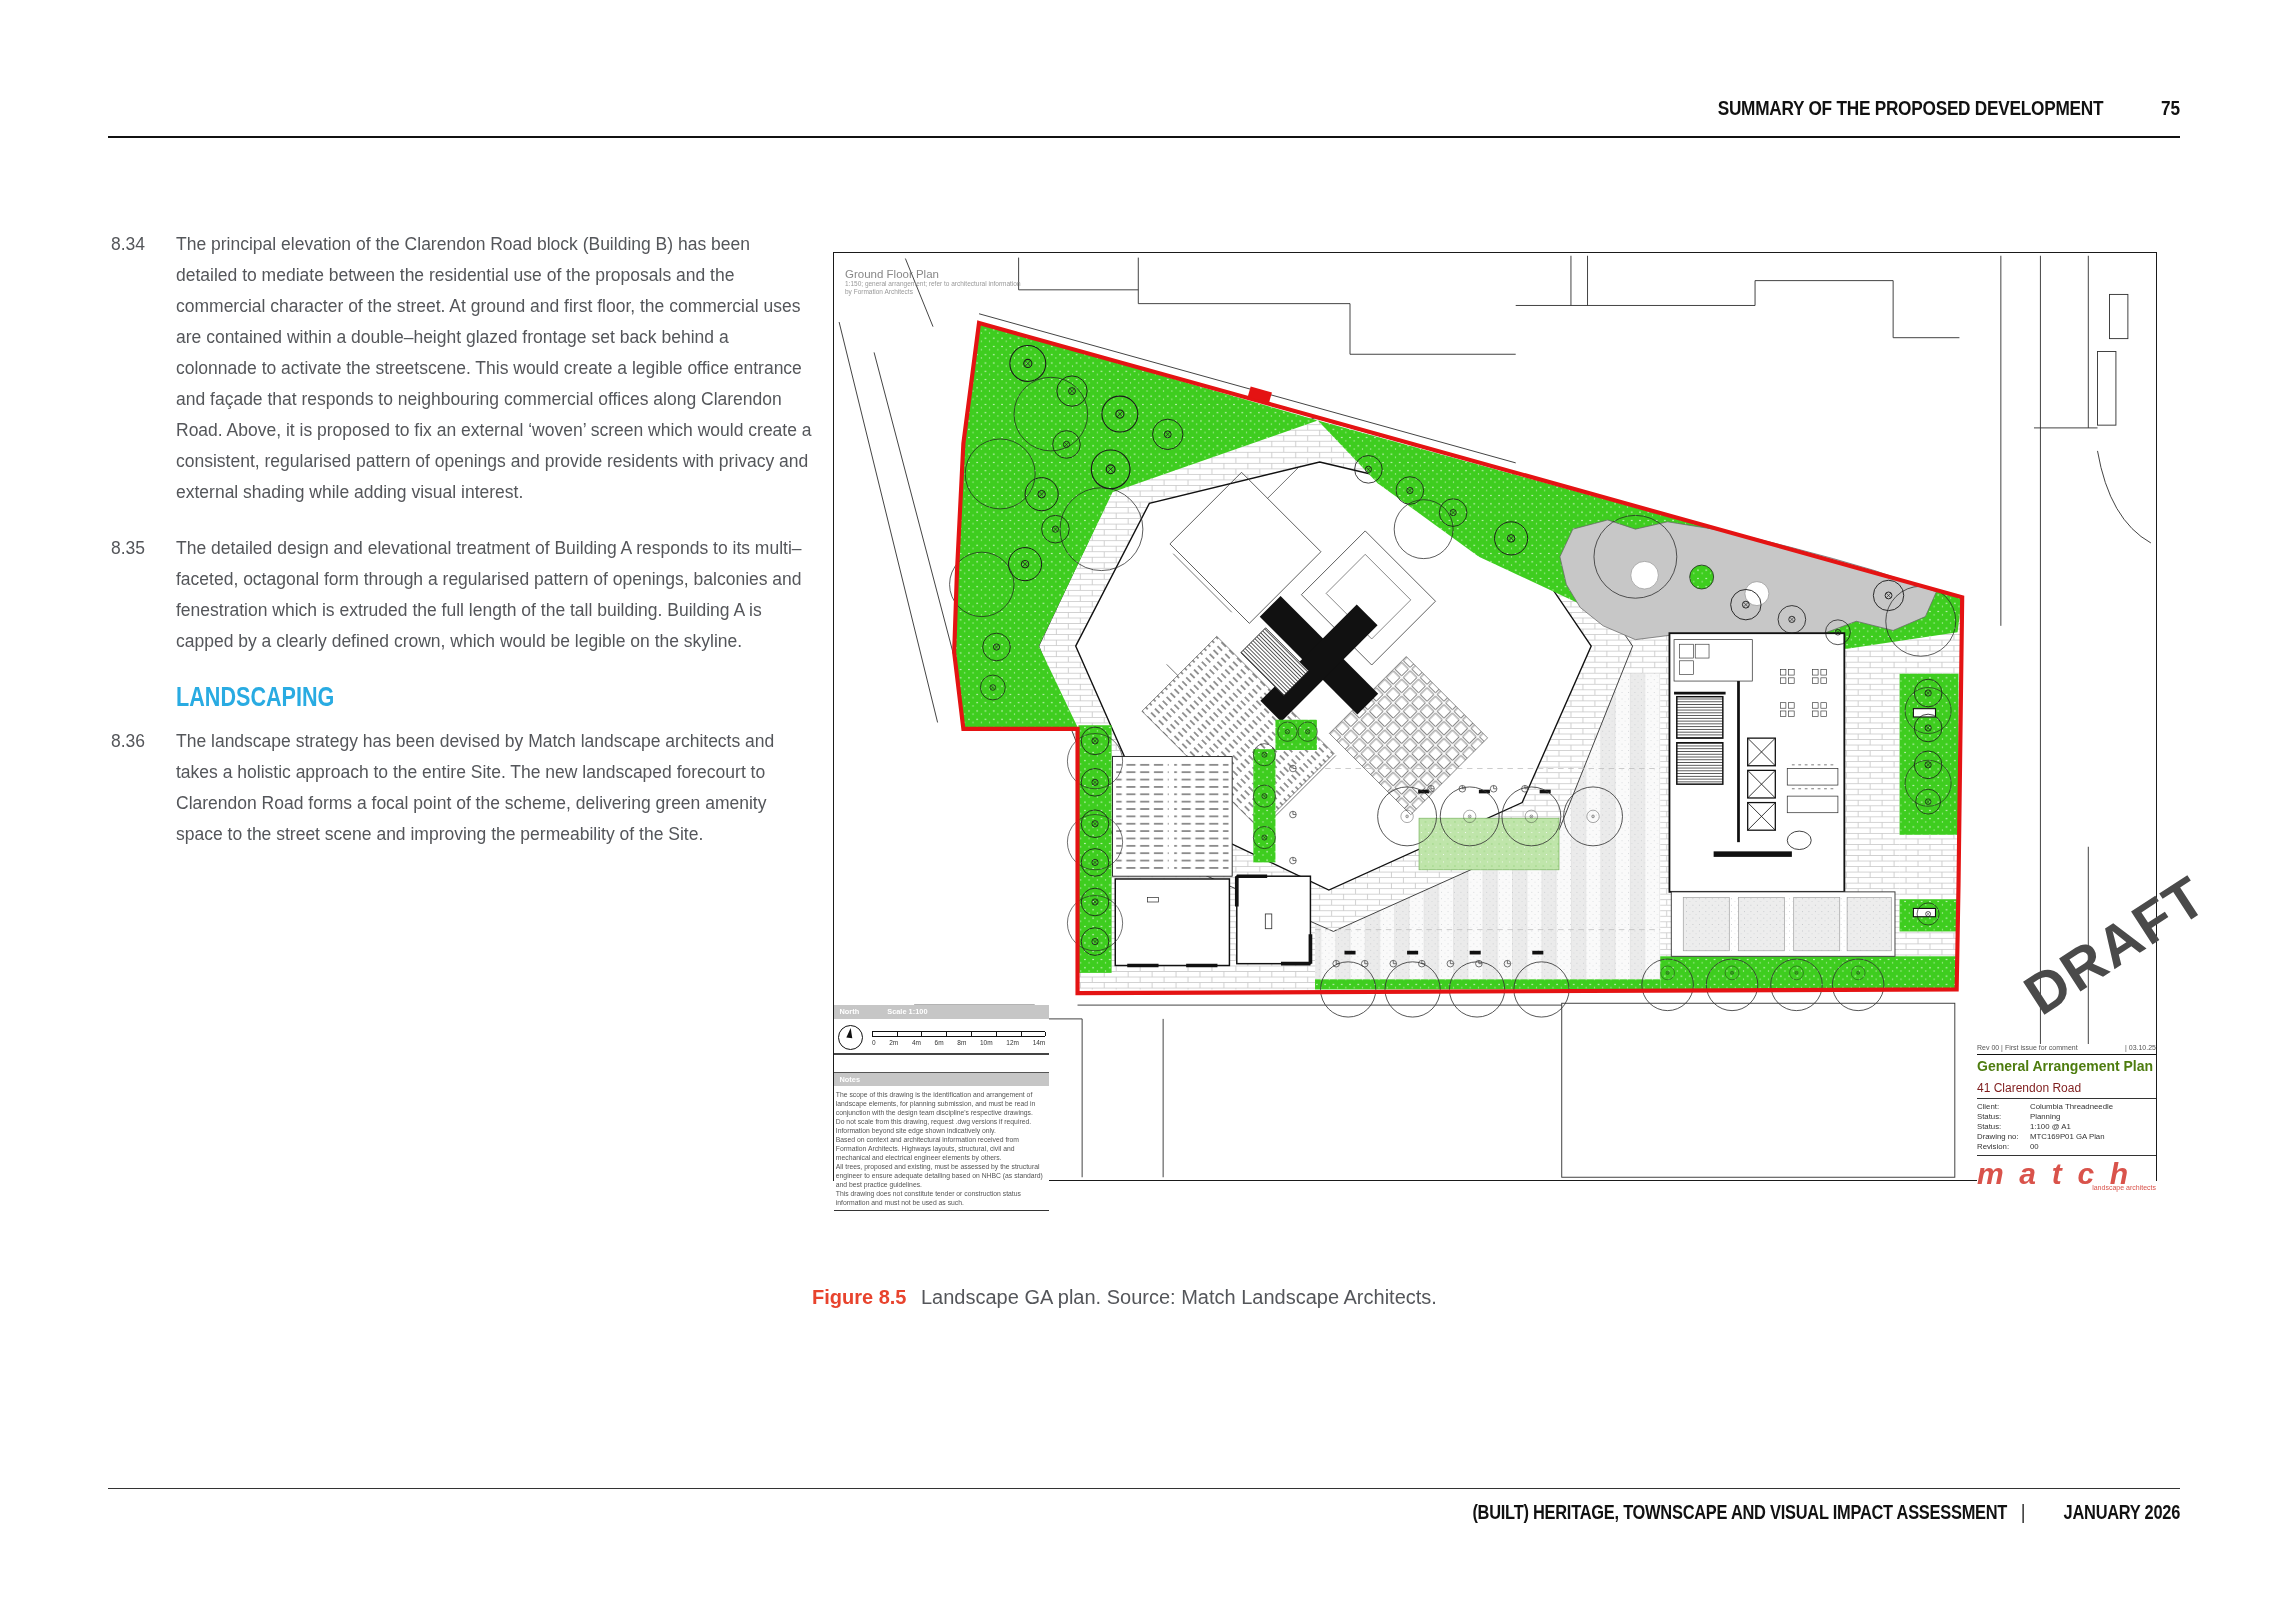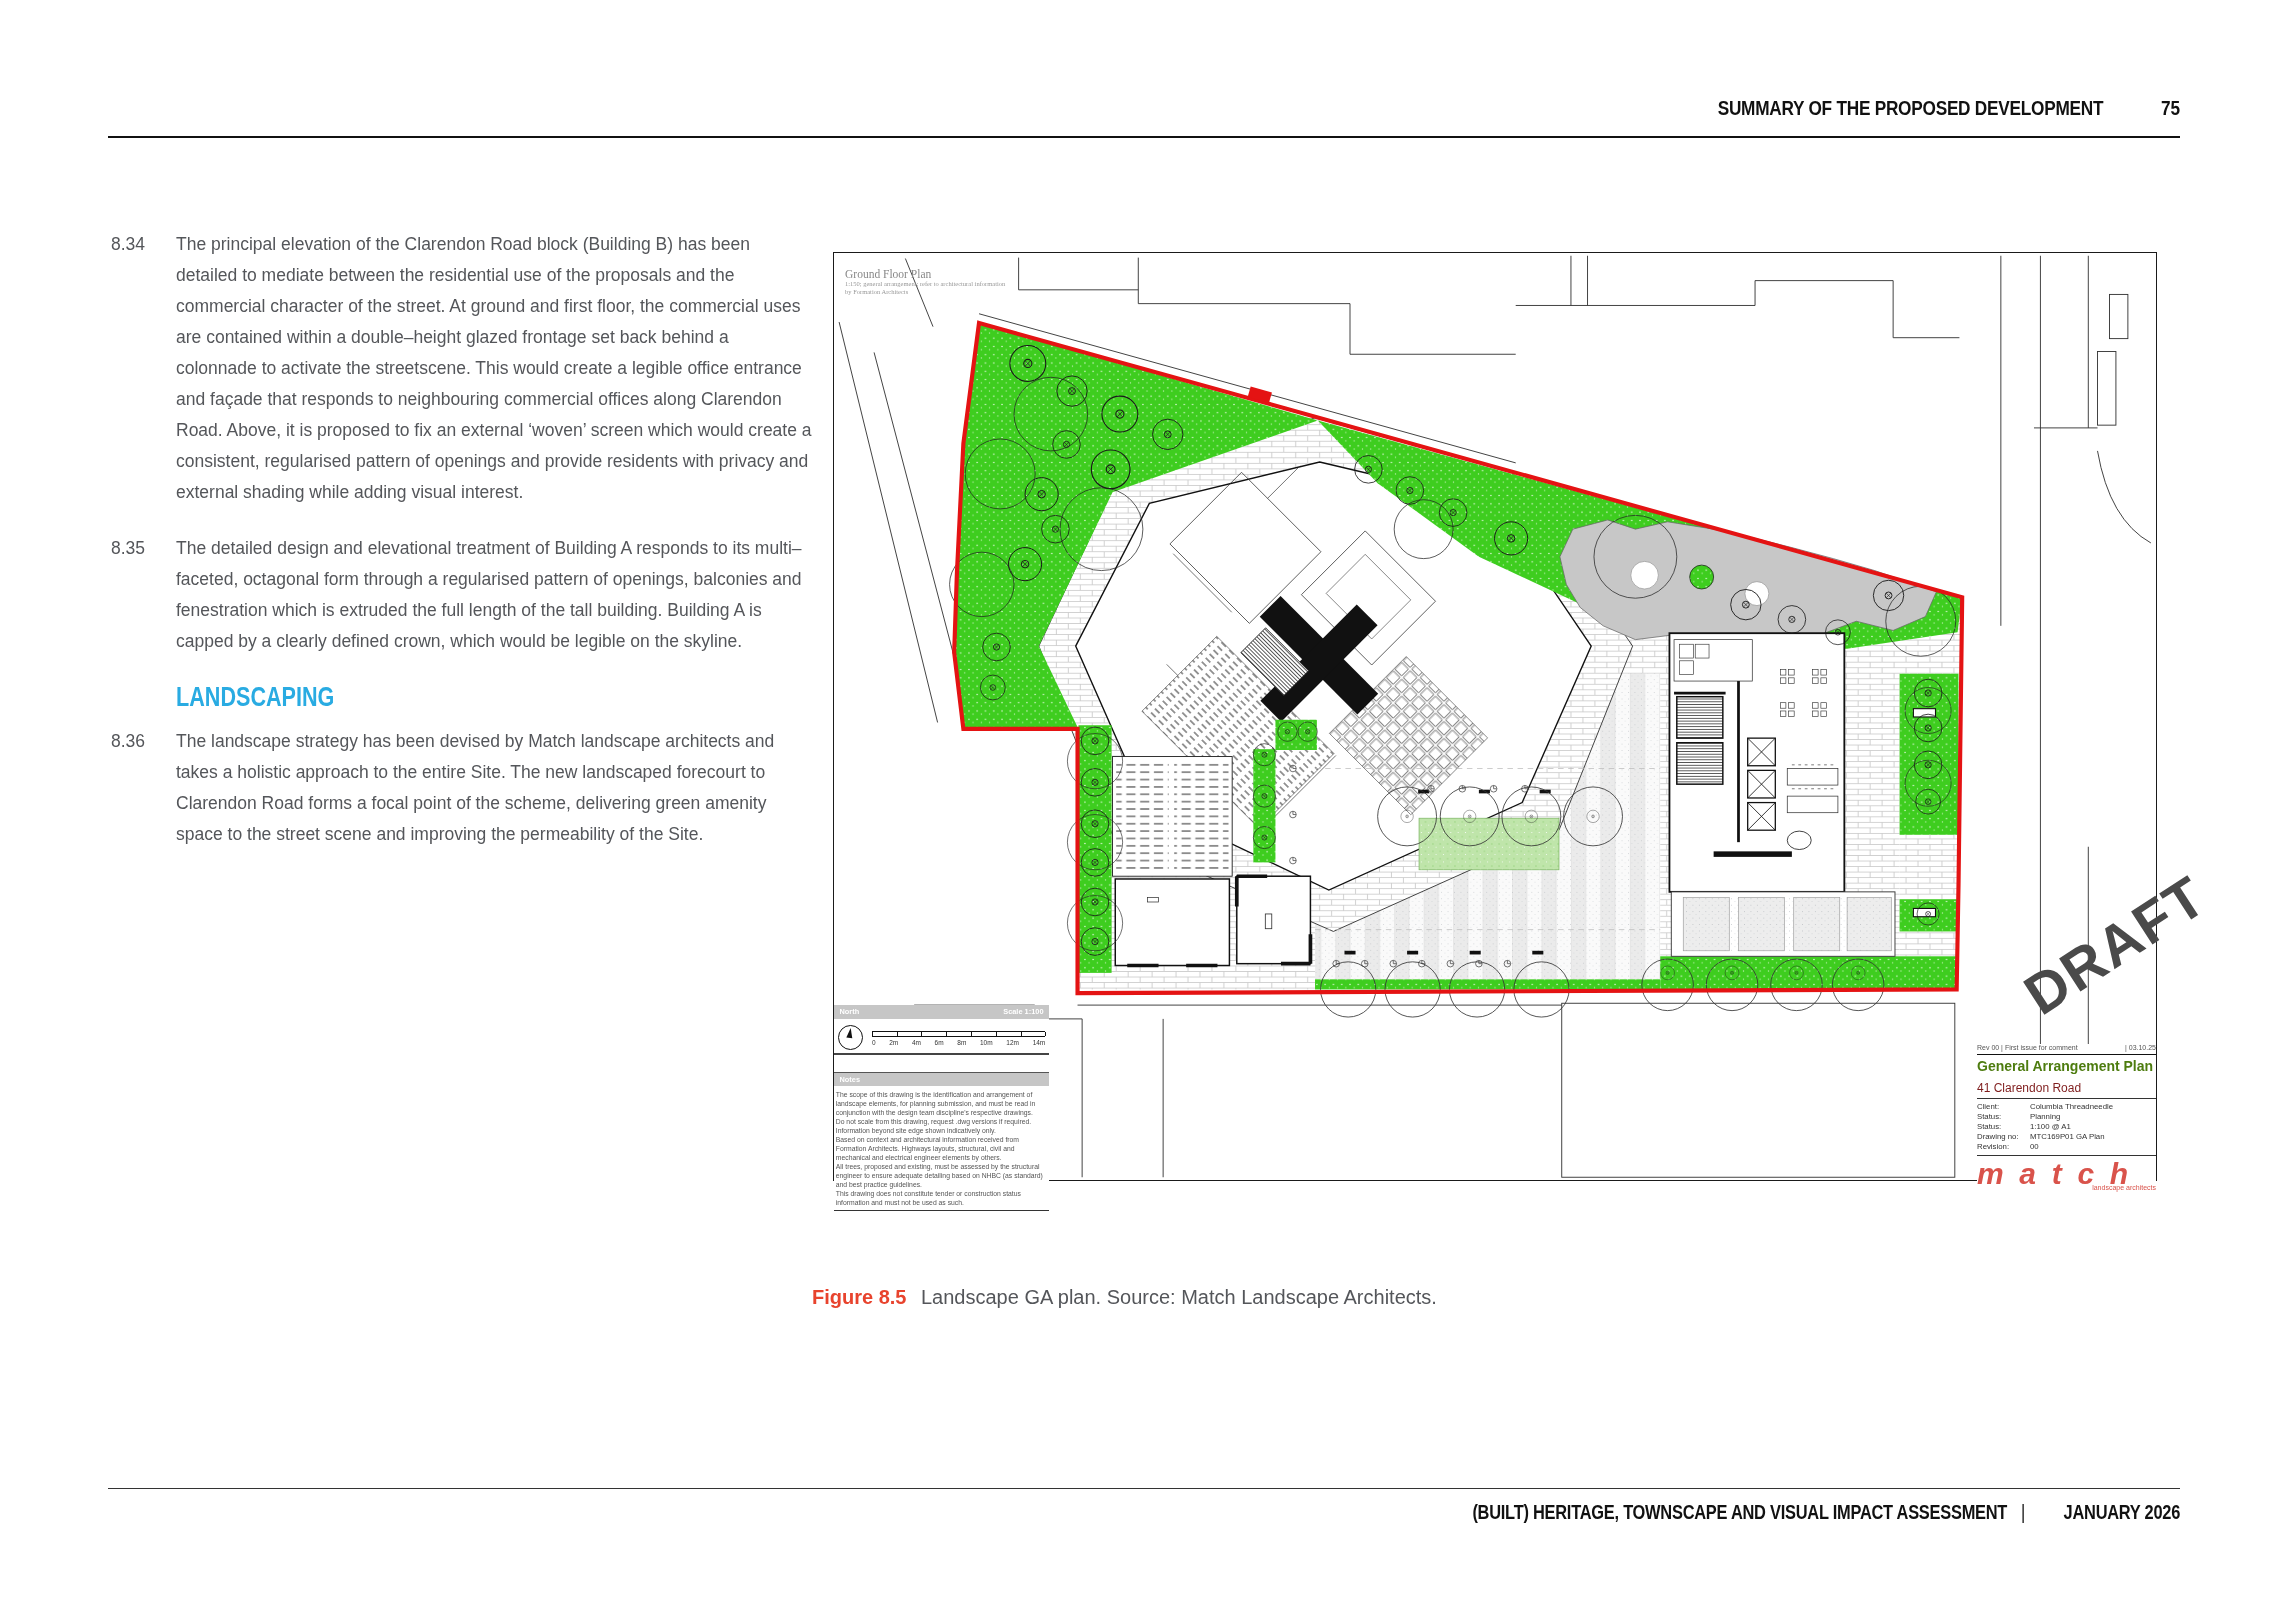--- a/index.html
+++ b/index.html
@@ -18,25 +18,25 @@
   #footer .sep{margin:0 13px;font-weight:400;}
   
   #bodytext{position:absolute;left:111px;top:229px;width:703px;color:var(--textg);font-size:17.5px;line-height:31px;}
   .para{display:flex;margin-bottom:25px;}
   .para .num{width:65px;flex:none;}
   .para .ptext{flex:1;}
   #landscaping{color:var(--cyan);font-size:27px;font-weight:800;letter-spacing:0;transform:scaleX(0.8);transform-origin:left center;margin:5.5px 0 13px 65px;white-space:nowrap;}
   
   #figure{position:absolute;left:833px;top:252px;width:1324px;height:929px;background:#fff;border:1.4px solid #1a1a1a;box-sizing:border-box;}
   #plan-svg{position:absolute;left:0;top:0;width:100%;height:100%;}
-  #gfp{position:absolute;left:11px;top:14.8px;color:#888;font-family:Liberation Serif, serif;}
+  #gfp{position:absolute;left:11px;top:14.8px;color:#888;}
   #gfp .t{font-size:11.5px;}
   #gfp .s{font-size:6.5px;color:#999;line-height:7.8px;}
   #infoblock{position:absolute;left:0px;top:752px;width:215px;background:#fff;font-size:6.8px;color:#555;}
-  .graybar{background:#c6c6c6;color:#fff;font-weight:bold;font-size:7.4px;padding:2.3px 5.5px;display:flex;justify-content:space-between;}
+  .graybar{background:#c6c6c6;color:#fff;font-weight:bold;font-size:7.4px;padding:2.3px 5.5px;display:flex;}
   .graybar .sc{margin-left:28px;}
   #northrow{display:flex;align-items:flex-start;padding:6.5px 3.7px 2.8px 3.7px;border-bottom:2.3px double #444;}
   #ncircle{width:23px;height:23px;border:1.4px solid #111;border-radius:50%;position:relative;flex:none;}
   #ncircle .pt{position:absolute;left:50%;top:1.8px;width:0;height:0;border-left:3.7px solid transparent;border-right:3.7px solid transparent;border-bottom:10px solid #111;transform:translateX(-50%) rotate(8deg);}
   #sbar{flex:1;margin-left:9.2px;margin-top:5.5px;}
   #sbar .bar{height:4.6px;border:0.9px solid #111;border-left:none;border-right:none;background:#fff;position:relative;}
   #sbar .bar i{position:absolute;top:0;bottom:0;width:0.9px;background:#111;}
   #sbar .ticks{display:flex;justify-content:space-between;font-size:6.5px;color:#333;margin-top:1.4px;}
   #notesbar{margin-top:17px;border-top:0.9px solid #555;}
   #noteslines{padding:3.7px 1.8px 2.8px 1.8px;border-bottom:0.9px solid #333;line-height:9px;}

